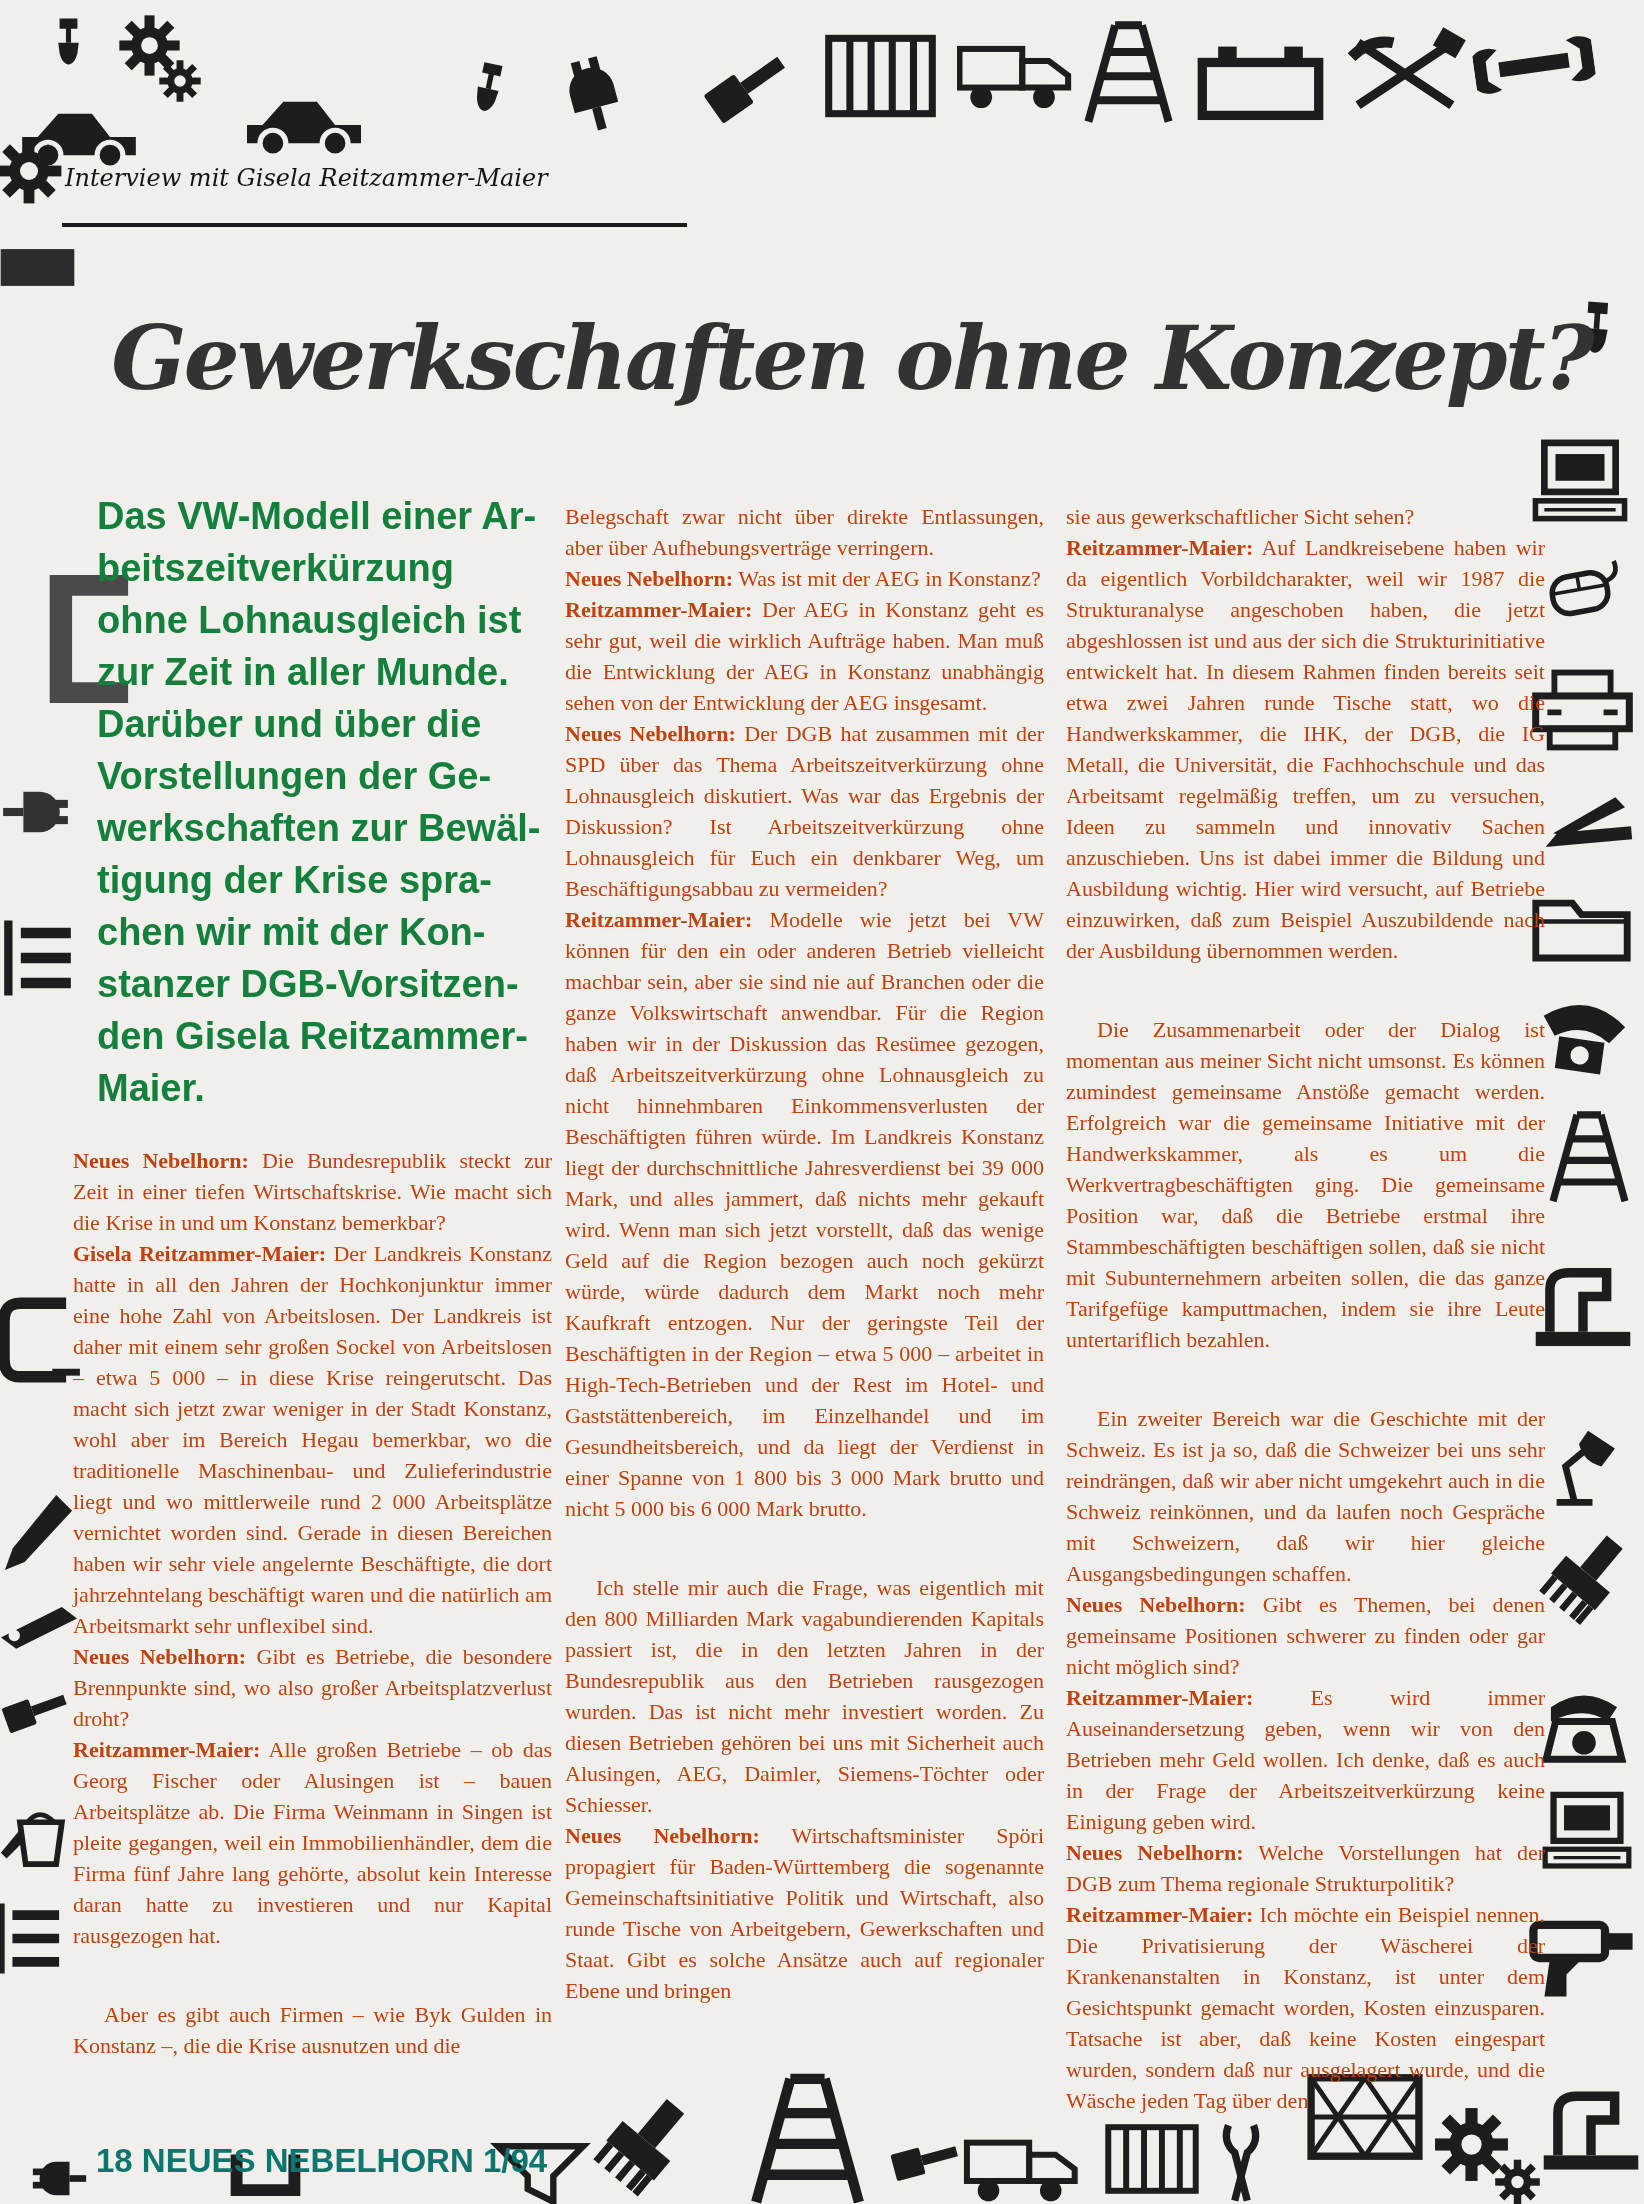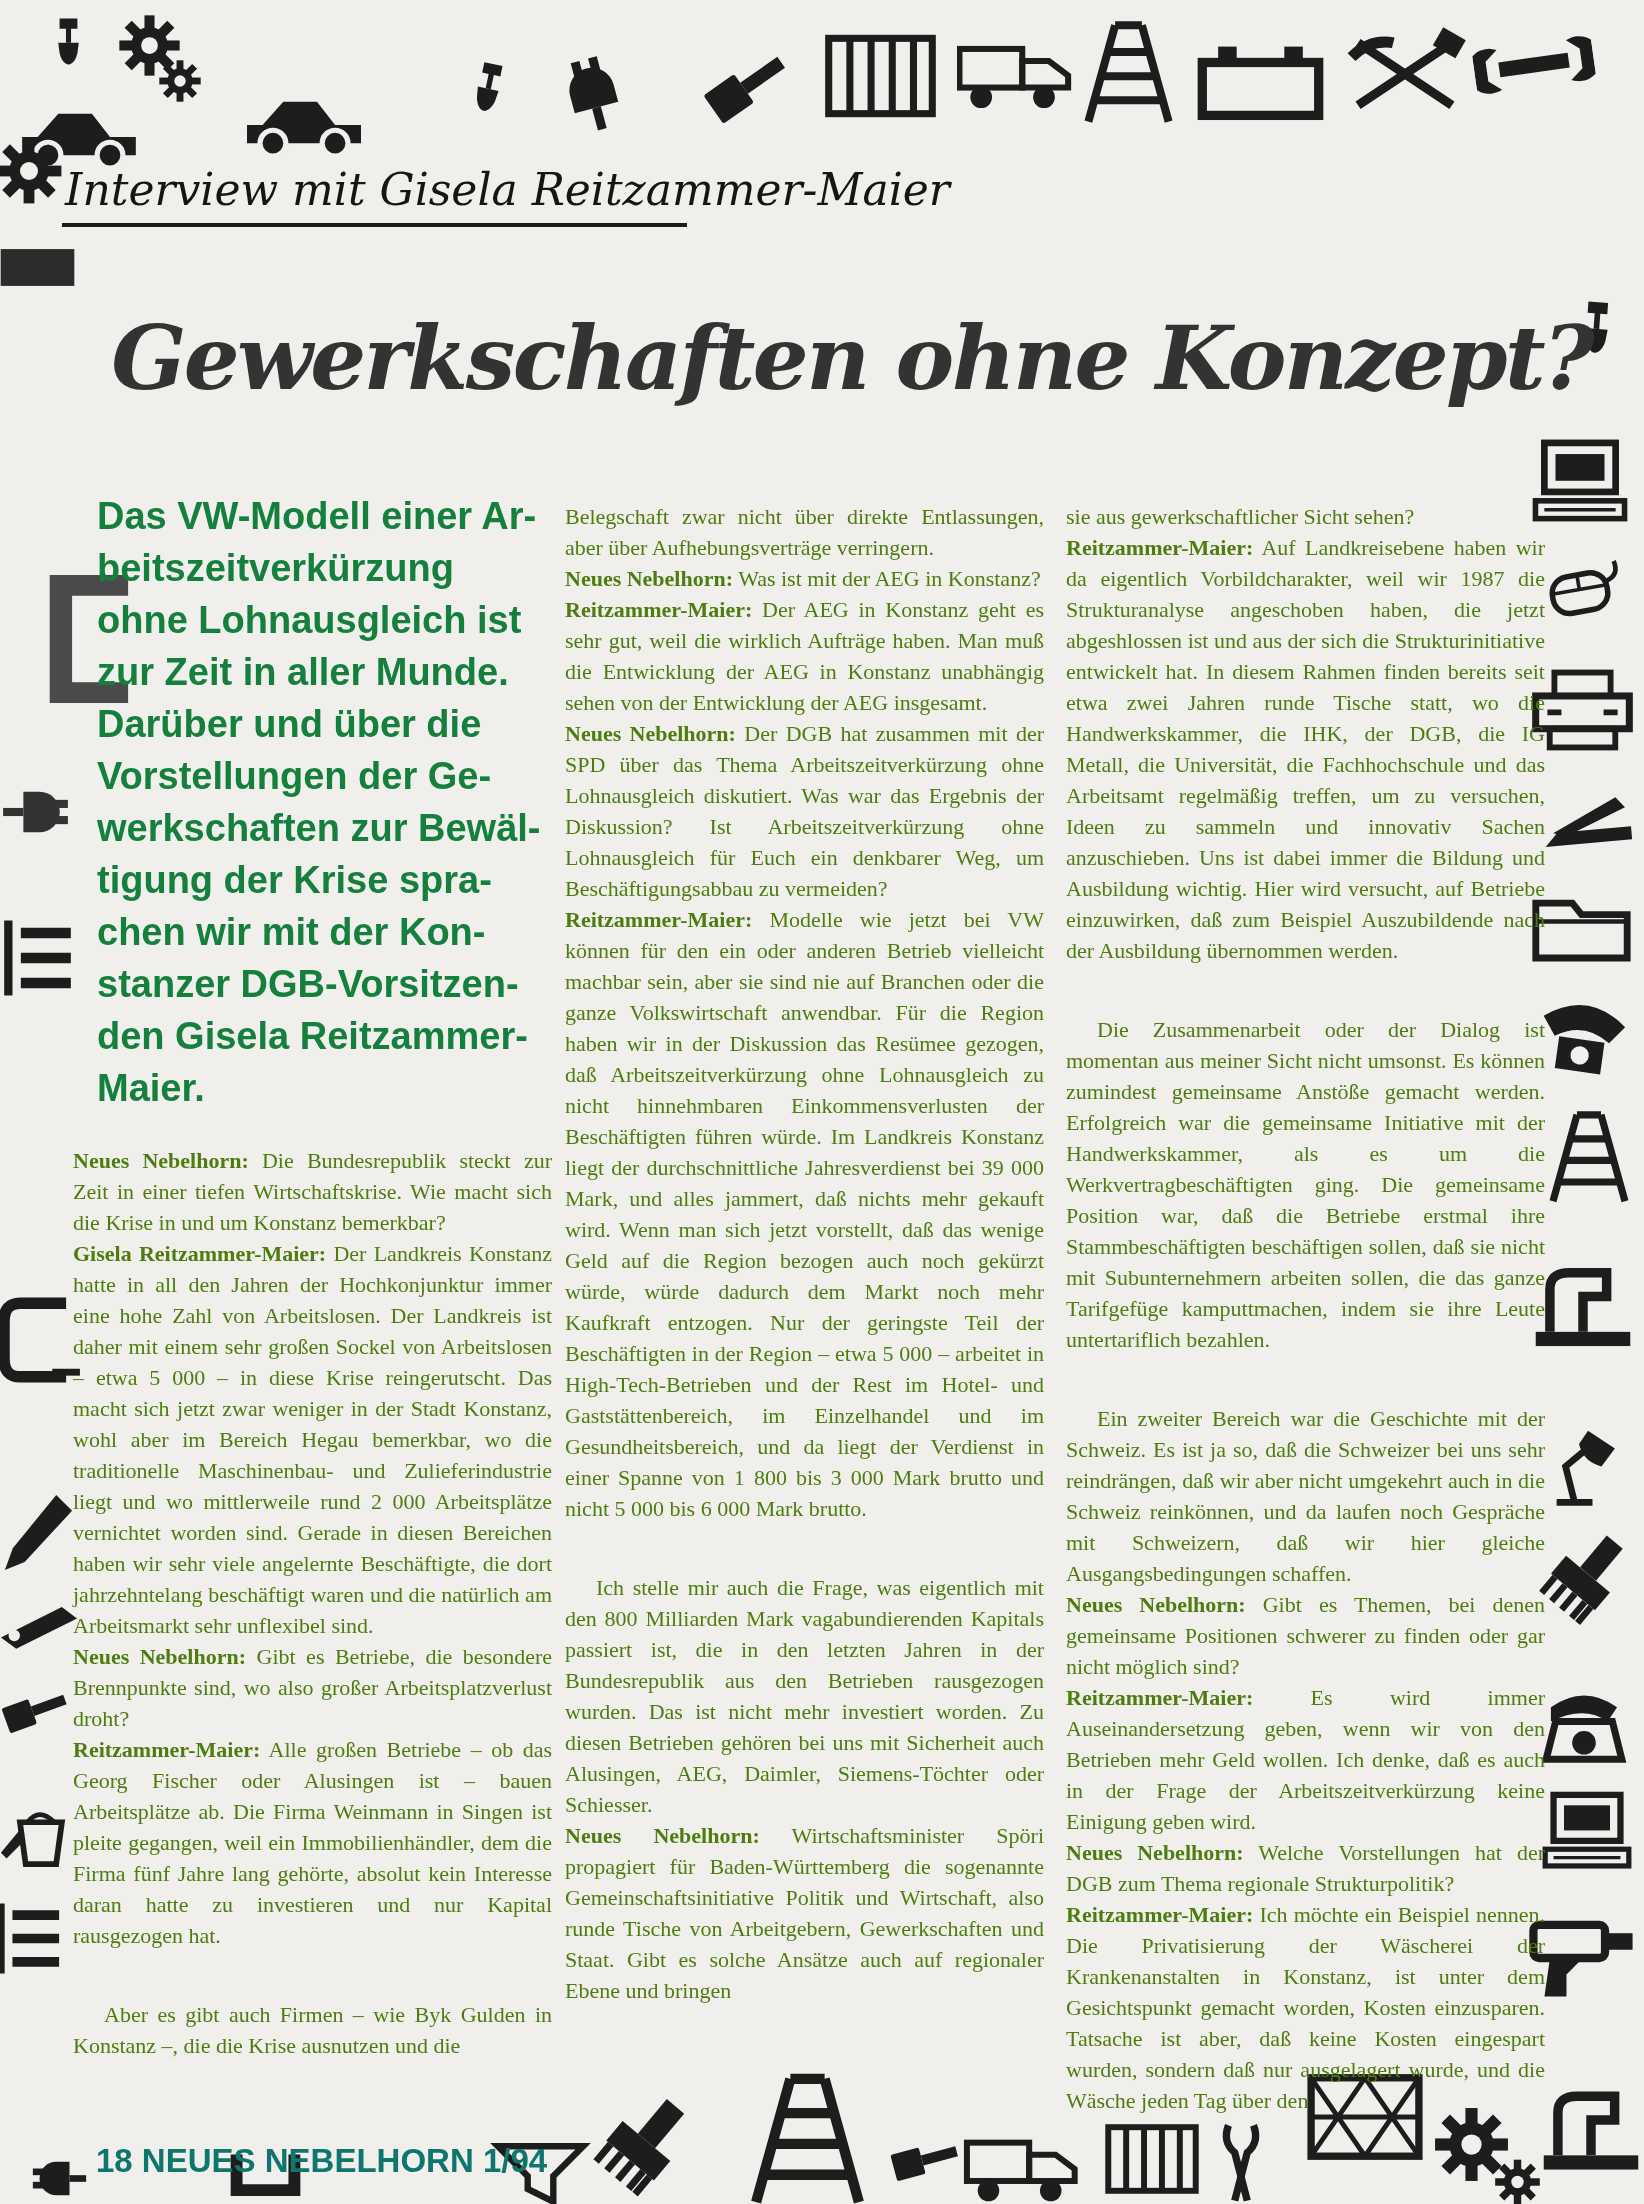--- a/index.html
+++ b/index.html
@@ -7,21 +7,21 @@
   body{
     width:1645px; height:2204px; position:relative;
     background:var(--paper); color:var(--ink);
     font-family:"Liberation Serif", serif;
     overflow:hidden;
   }
   .ico{ position:absolute; color:var(--ink); }
   .kicker{
     position:absolute; left:65px; top:164px;
     font-family:"DejaVu Serif", serif; font-style:italic;
-    font-size:44px; color:#151515; white-space:nowrap;
+    font-size:24px; color:#151515; white-space:nowrap;
   }
   .kicker-rule{
     position:absolute; left:62px; top:223px; width:625px; height:4.3px;
     background:#1a1a1a;
   }
   .title{
     position:absolute; left:51px; top:306px; width:1541px;
     text-align:right;
     font-family:"DejaVu Serif", serif; font-style:italic; font-weight:bold;
     font-size:88px; letter-spacing:-2.6px; color:#333;
@@ -29,21 +29,21 @@
   }
   .intro{
     position:absolute; left:97px; top:490px; width:514px;
     font-family:"Liberation Sans", sans-serif; font-weight:bold;
     font-size:38px; line-height:52px; color:#15803d;
     white-space:pre-line;
   }
   .col{
     position:absolute; width:479px;
     font-size:22px; line-height:31px; text-align:justify;
-    color:#4d7c0f;
+    color:#c2410c;
   }
   .col p{ margin:0; }
   .col p.ind{ text-indent:31px;margin-top:48px; }
   .col b{ font-weight:bold; }
   .col-1{ left:73px;  top:1145px; }
   .col-2{ left:565px; top:501px;  }
   .col-3{ left:1066px;top:501px;  }
   .footer{
     position:absolute; left:96px; top:2142px;
     font-family:"Liberation Sans", sans-serif; font-weight:bold;

